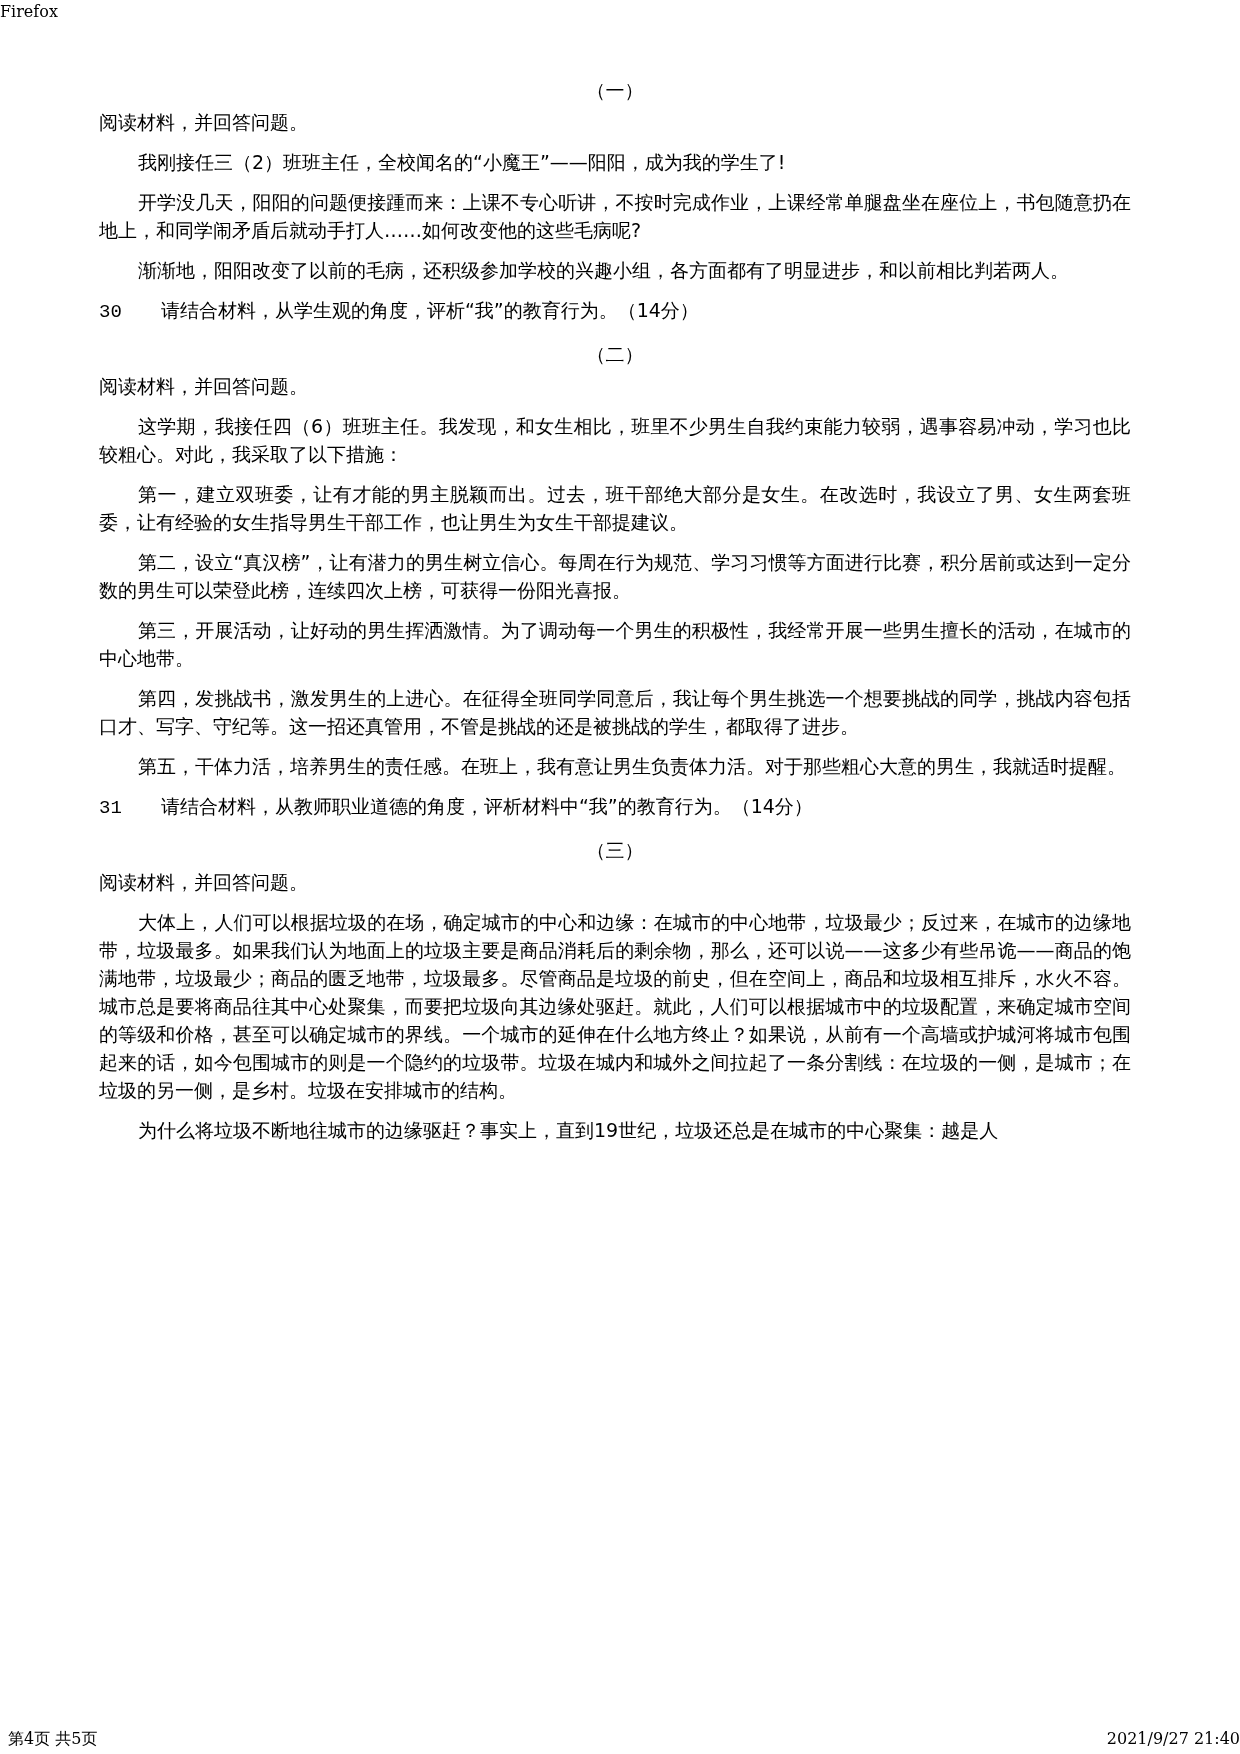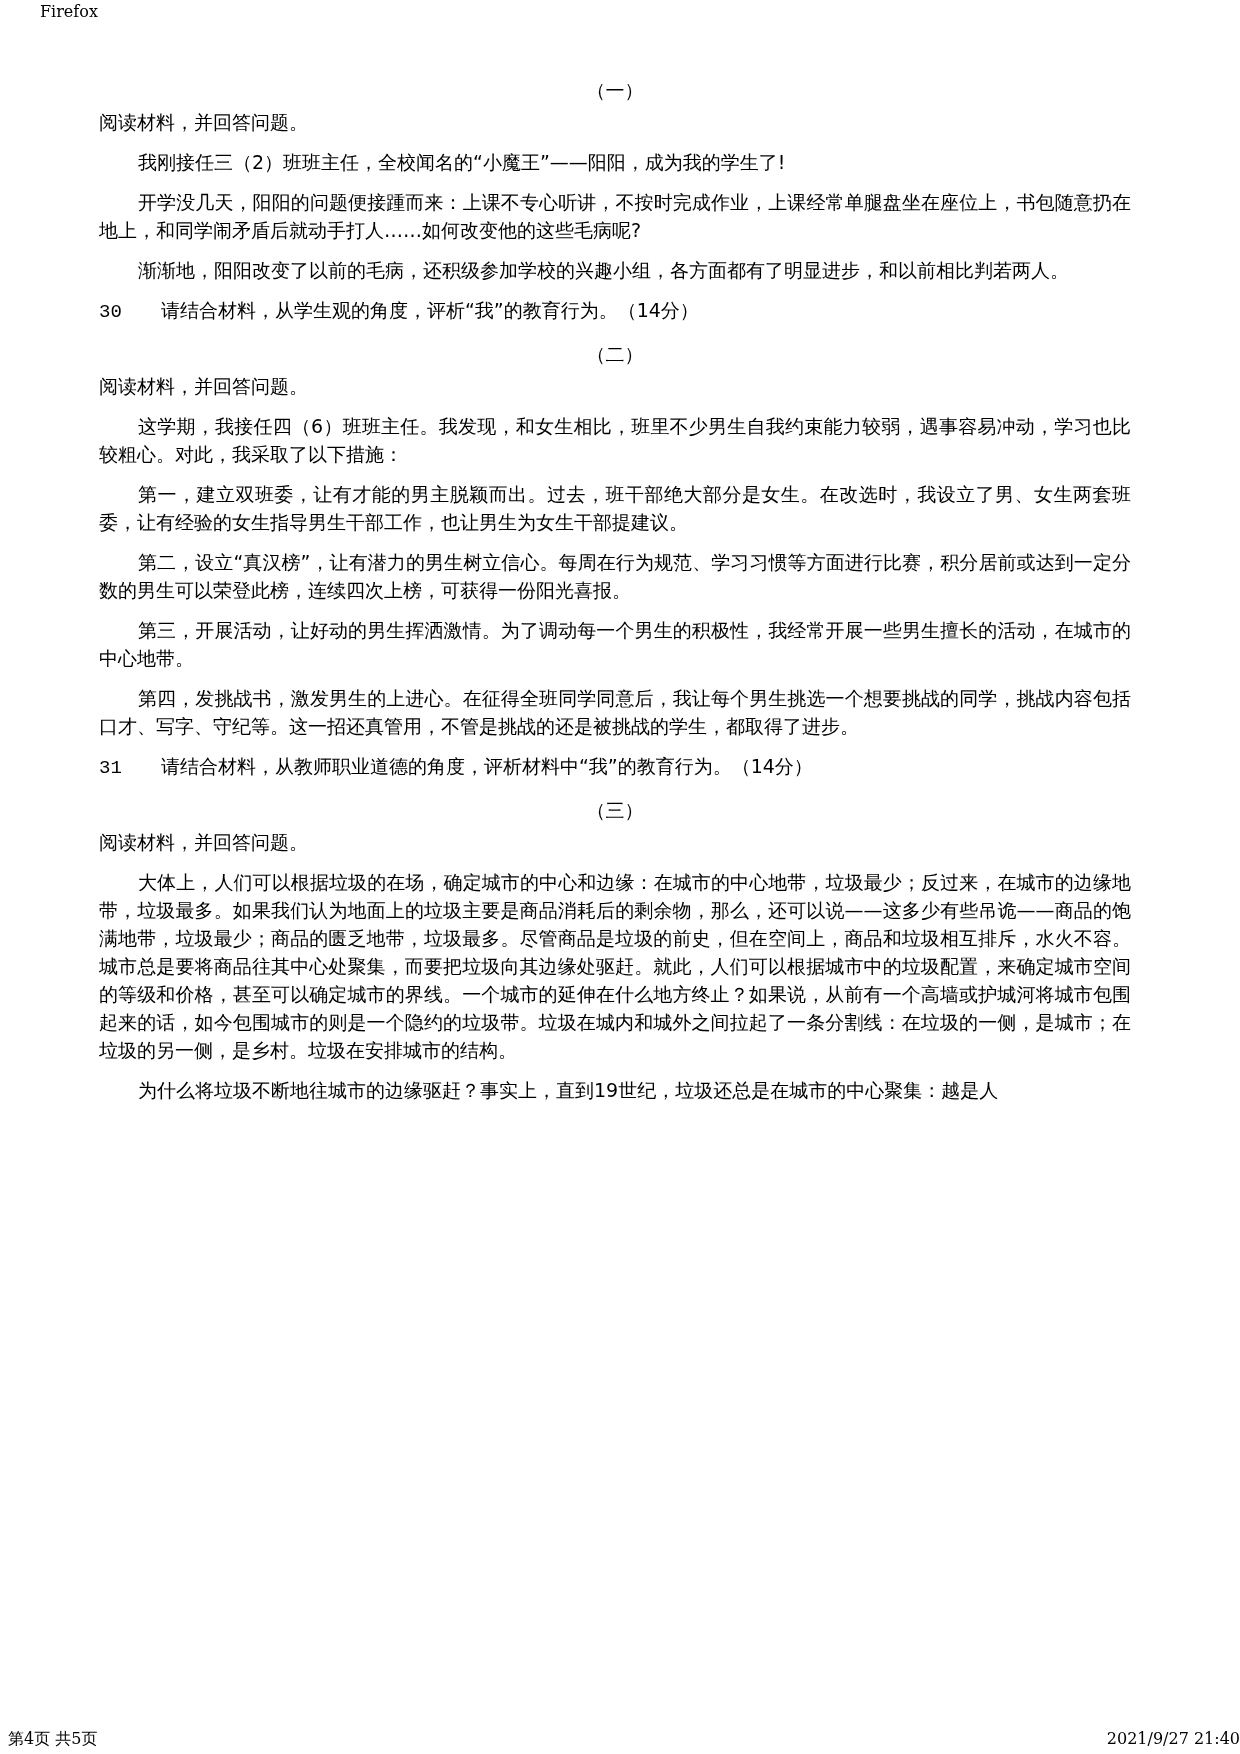--- a/index.html
+++ b/index.html
@@ -4,21 +4,21 @@
 <style>
   html, body { margin: 0; padding: 0; background: #ffffff; }
   body {
     width: 1240px; height: 1754px; position: relative; overflow: hidden;
     color: #000000;
     font-family: "DejaVu Sans", "Liberation Sans", sans-serif;
   }
   .print-header {
     position: absolute; left: 0; top: 2px;
     font-family: "DejaVu Serif", "Liberation Serif", serif;
-    font-size: 16px; line-height: 20px; padding-left: 40px;
+    font-size: 16px; line-height: 20px;
   }
   .print-footer-left, .print-footer-right {
     position: absolute; top: 1729px;
     font-family: "DejaVu Serif", "Liberation Serif", serif;
     font-size: 16px; line-height: 20px;
   }
   .print-footer-left { left: 8px; }
   .print-footer-right { right: 0; }
   .content {
     position: absolute; left: 99px; top: 76px; width: 1032px;
@@ -46,20 +46,21 @@
     <span class="qnum">30</span><span>请结合材料，从学生观的角度，评析“我”的教育行为。（14分）</span>
   </div>
 
   <div class="section-title">（二）</div>
   <div class="intro">阅读材料，并回答问题。</div>
   <p class="para">这学期，我接任四（6）班班主任。我发现，和女生相比，班里不少男生自我约束能力较弱，遇事容易冲动，学习也比较粗心。对此，我采取了以下措施：</p>
   <p class="para">第一，建立双班委，让有才能的男主脱颖而出。过去，班干部绝大部分是女生。在改选时，我设立了男、女生两套班委，让有经验的女生指导男生干部工作，也让男生为女生干部提建议。</p>
   <p class="para">第二，设立“真汉榜”，让有潜力的男生树立信心。每周在行为规范、学习习惯等方面进行比赛，积分居前或达到一定分数的男生可以荣登此榜，连续四次上榜，可获得一份阳光喜报。</p>
   <p class="para">第三，开展活动，让好动的男生挥洒激情。为了调动每一个男生的积极性，我经常开展一些男生擅长的活动，在城市的中心地带。</p>
   <p class="para">第四，发挑战书，激发男生的上进心。在征得全班同学同意后，我让每个男生挑选一个想要挑战的同学，挑战内容包括口才、写字、守纪等。这一招还真管用，不管是挑战的还是被挑战的学生，都取得了进步。</p>
+  <p class="para">第五，干体力活，培养男生的责任感。在班上，我有意让男生负责体力活。对于那些粗心大意的男生，我就适时提醒。</p>
   <div class="question">
     <span class="qnum">31</span><span>请结合材料，从教师职业道德的角度，评析材料中“我”的教育行为。（14分）</span>
   </div>
 
   <div class="section-title">（三）</div>
   <div class="intro">阅读材料，并回答问题。</div>
   <p class="para">大体上，人们可以根据垃圾的在场，确定城市的中心和边缘：在城市的中心地带，垃圾最少；反过来，在城市的边缘地带，垃圾最多。如果我们认为地面上的垃圾主要是商品消耗后的剩余物，那么，还可以说——这多少有些吊诡——商品的饱满地带，垃圾最少；商品的匮乏地带，垃圾最多。尽管商品是垃圾的前史，但在空间上，商品和垃圾相互排斥，水火不容。城市总是要将商品往其中心处聚集，而要把垃圾向其边缘处驱赶。就此，人们可以根据城市中的垃圾配置，来确定城市空间的等级和价格，甚至可以确定城市的界线。一个城市的延伸在什么地方终止？如果说，从前有一个高墙或护城河将城市包围起来的话，如今包围城市的则是一个隐约的垃圾带。垃圾在城内和城外之间拉起了一条分割线：在垃圾的一侧，是城市；在垃圾的另一侧，是乡村。垃圾在安排城市的结构。</p>
   <p class="para">为什么将垃圾不断地往城市的边缘驱赶？事实上，直到19世纪，垃圾还总是在城市的中心聚集：越是人</p>
 </div>
 

